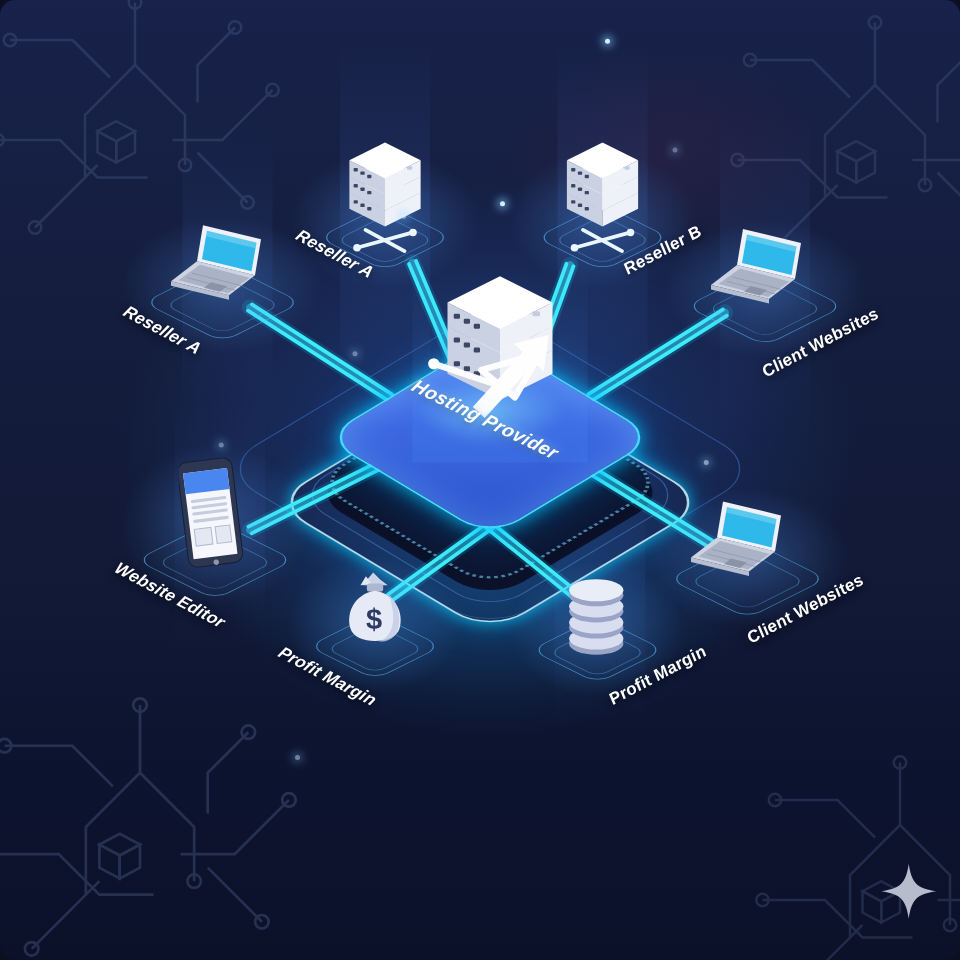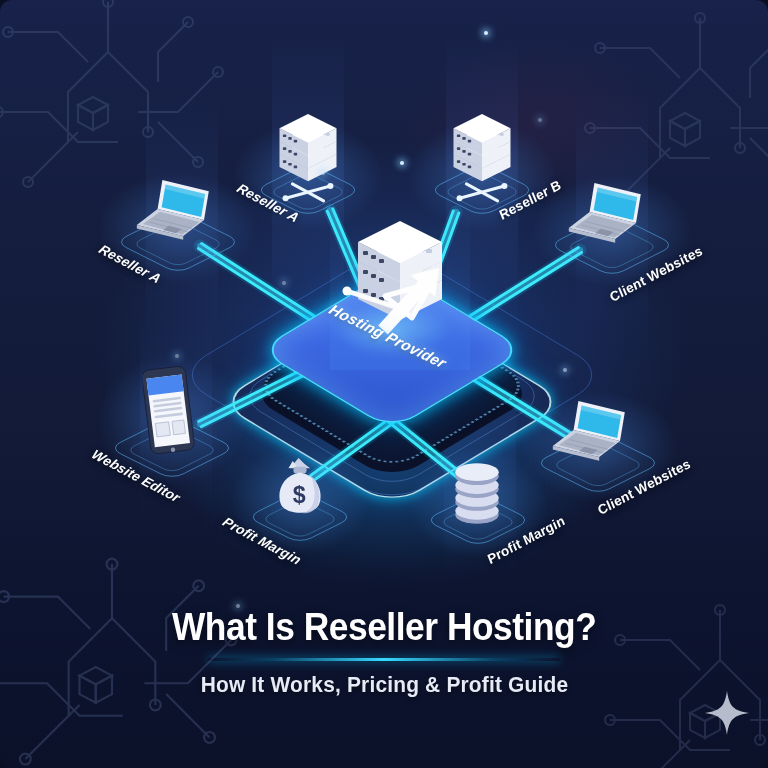--- a/index.html
+++ b/index.html
@@ -320,23 +320,18 @@
 
   <div class="dot" style="left:484px;top:31px;"></div>
   <div class="dot" style="left:400px;top:161px;"></div>
   <div class="dot" style="left:321px;top:171px;opacity:.55;"></div>
   <div class="dot" style="left:282px;top:281px;opacity:.45;"></div>
   <div class="dot" style="left:563px;top:368px;opacity:.6;"></div>
   <div class="dot" style="left:175px;top:354px;opacity:.45;"></div>
   <div class="dot" style="left:538px;top:118px;opacity:.4;"></div>
   <div class="dot" style="left:236px;top:604px;opacity:.5;"></div>
 
-  <div id="footer">
-    <span class="title">What Is Reseller Hosting?</span>
-    <div class="divider"></div>
-    <span class="subtitle">How It Works, Pricing &amp; Profit Guide</span>
-  </div>
 
   <svg class="abs" style="left:705px;top:691px" width="44" height="44" viewBox="0 0 40 40">
     <path d="M20,0 C22,14 26,18 40,20 C26,22 22,26 20,40 C18,26 14,22 0,20 C14,18 18,14 20,0 Z" fill="#b6bccb"></path>
   </svg>
 
 </div>
 
 </body></html>

